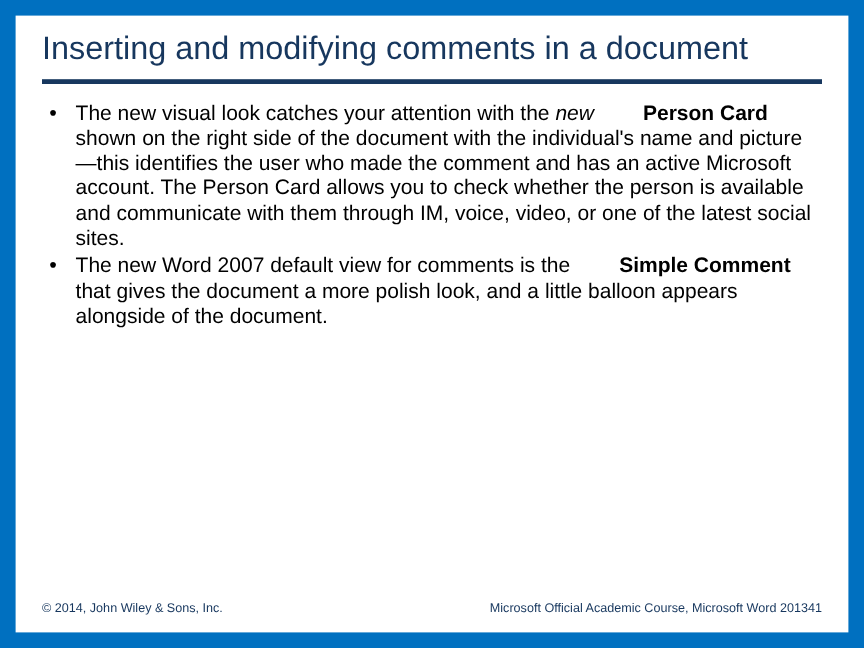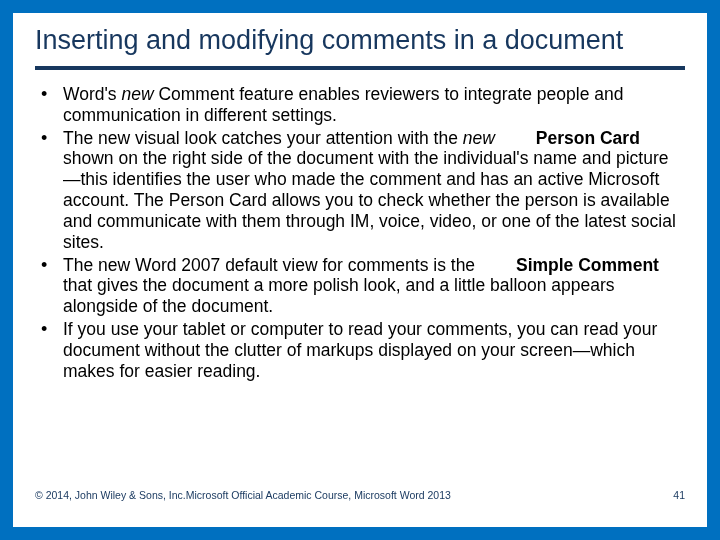--- a/index.html
+++ b/index.html
@@ -49,53 +49,47 @@
     position: absolute;
     left: 6px;
     top: 0;
     color: #000;
     font-size: 18px;
   }
   .footer {
     position: absolute;
     left: 22px;
     right: 22px;
-    bottom: 26px;
+    bottom: 14px;
     font-size: 10.5px;
     color: #17375e;
     display: flex;
   }
   .footer .copy { flex: 0 0 auto; }
-  .footer .course { flex: 1 1 auto; text-align: left; }
+  .footer .course { flex: 1 1 auto; text-align: right; }
   .footer .pg { flex: 0 0 auto; text-align: center; }
   i.em { font-style: italic; }
   b.bd { font-weight: bold; padding-left: 36px; }
 </style>
 </head>
 <body>
 
 <div class="slide">
   <div class="inner">
 
     <h1 class="title">Inserting and modifying comments in a document</h1>
     <hr class="rule">
 
     <div class="body">
       <ul class="bullets">
         <li>
-          <span>Word's </span><i class="em">new</i><span> Comment feature enables reviewers to integrate people and communication in different settings.</span><b class="bd"></b><span></span>
-        </li>
-        <li>
           <span>The new visual look catches your attention with the </span><i class="em">new</i><span> </span><b class="bd">Person Card</b><span> shown on the right side of the document with the individual's name and picture—this identifies the user who made the comment and has an active Microsoft account. The Person Card allows you to check whether the person is available and communicate with them through IM, voice, video, or one of the latest social sites.</span>
         </li>
         <li>
           <span>The new Word 2007 default view for comments is the </span><i class="em"></i><span></span><b class="bd">Simple Comment</b><span> that gives the document a more polish look, and a little balloon appears alongside of the document.</span>
-        </li>
-        <li>
-          <span>If you use your tablet or computer to read your comments, you can read your document without the clutter of markups displayed on your screen—which makes for easier reading.</span><i class="em"></i><span></span><b class="bd"></b><span></span>
         </li>
       </ul>
     </div>
 
     <div class="footer">
       <span class="copy">© 2014, John Wiley &amp; Sons, Inc.</span>
       <span class="course">Microsoft Official Academic Course, Microsoft Word 2013</span>
       <span class="pg">41</span>
     </div>
 

